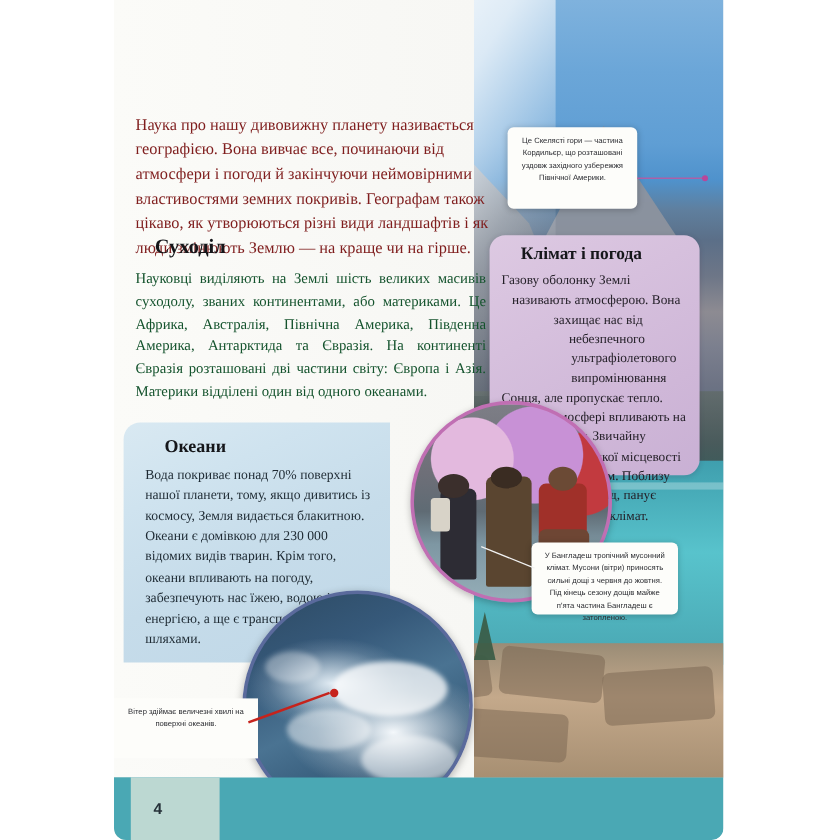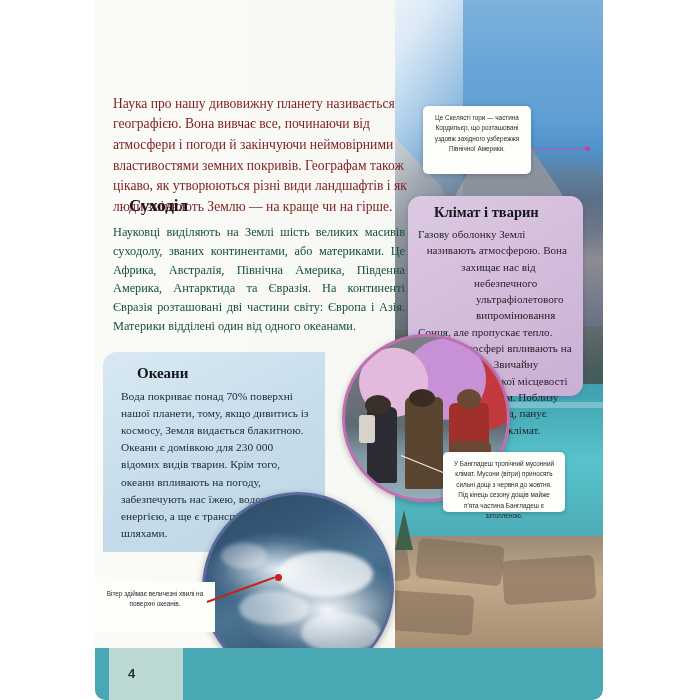--- a/index.html
+++ b/index.html
@@ -232,21 +232,21 @@
     <h2 class="h2">Суходіл</h2>
     <p class="body-txt">Науковці виділяють на Землі шість великих масивів суходолу, званих континентами, або материками. Це Африка, Австралія, Північна Америка, Південна Америка, Антарктида та Євразія. На континенті Євразія розташовані дві частини світу: Європа і Азія. Материки відділені один від одного океанами.</p>
   </div>
 
   <div class="card-ocean">
     <h2 class="h2">Океани</h2>
     <p class="body-txt">Вода покриває понад 70% поверхні нашої планети, тому, якщо дивитись із космосу, Земля видається блакитною. Океани є домівкою для 230 000 відомих видів тварин. Крім того, океани впливають на погоду, забезпечують нас їжею, водою і енергією, а ще є транспортними шляхами.</p>
   </div>
 
   <div class="card-climate">
-    <h2 class="h2">Клімат і тварин</h2>
+    <h2 class="h2">Клімат і погода</h2>
     <div class="wrapshape"></div>
     <p class="body-txt">Газову оболонку Землі називають атмосферою. Вона захищає нас від небезпечного ультрафіолетового випромінювання Сонця, але пропускає тепло. Зміни в атмосфері впливають на місцеву погоду. Звичайну погоду для будь-якої місцевості називають кліматом. Поблизу екватора, наприклад, панує теплий, тропічний клімат.</p>
   </div>
 
   <div class="circ-umbrella">
     <div class="fig" style="left:22px;top:70px;width:30px;height:76px;background:#2d2c34;"></div>
     <div class="fig" style="left:20px;top:58px;width:26px;height:20px;border-radius:50%;background:#3b2f2c;"></div>
     <div class="fig" style="left:14px;top:78px;width:16px;height:28px;background:#d8d3c8;border-radius:3px;"></div>
     <div class="fig" style="left:60px;top:60px;width:38px;height:92px;background:#5a4530;"></div>
     <div class="fig" style="left:64px;top:52px;width:26px;height:18px;border-radius:50%;background:#3a2c22;"></div>

